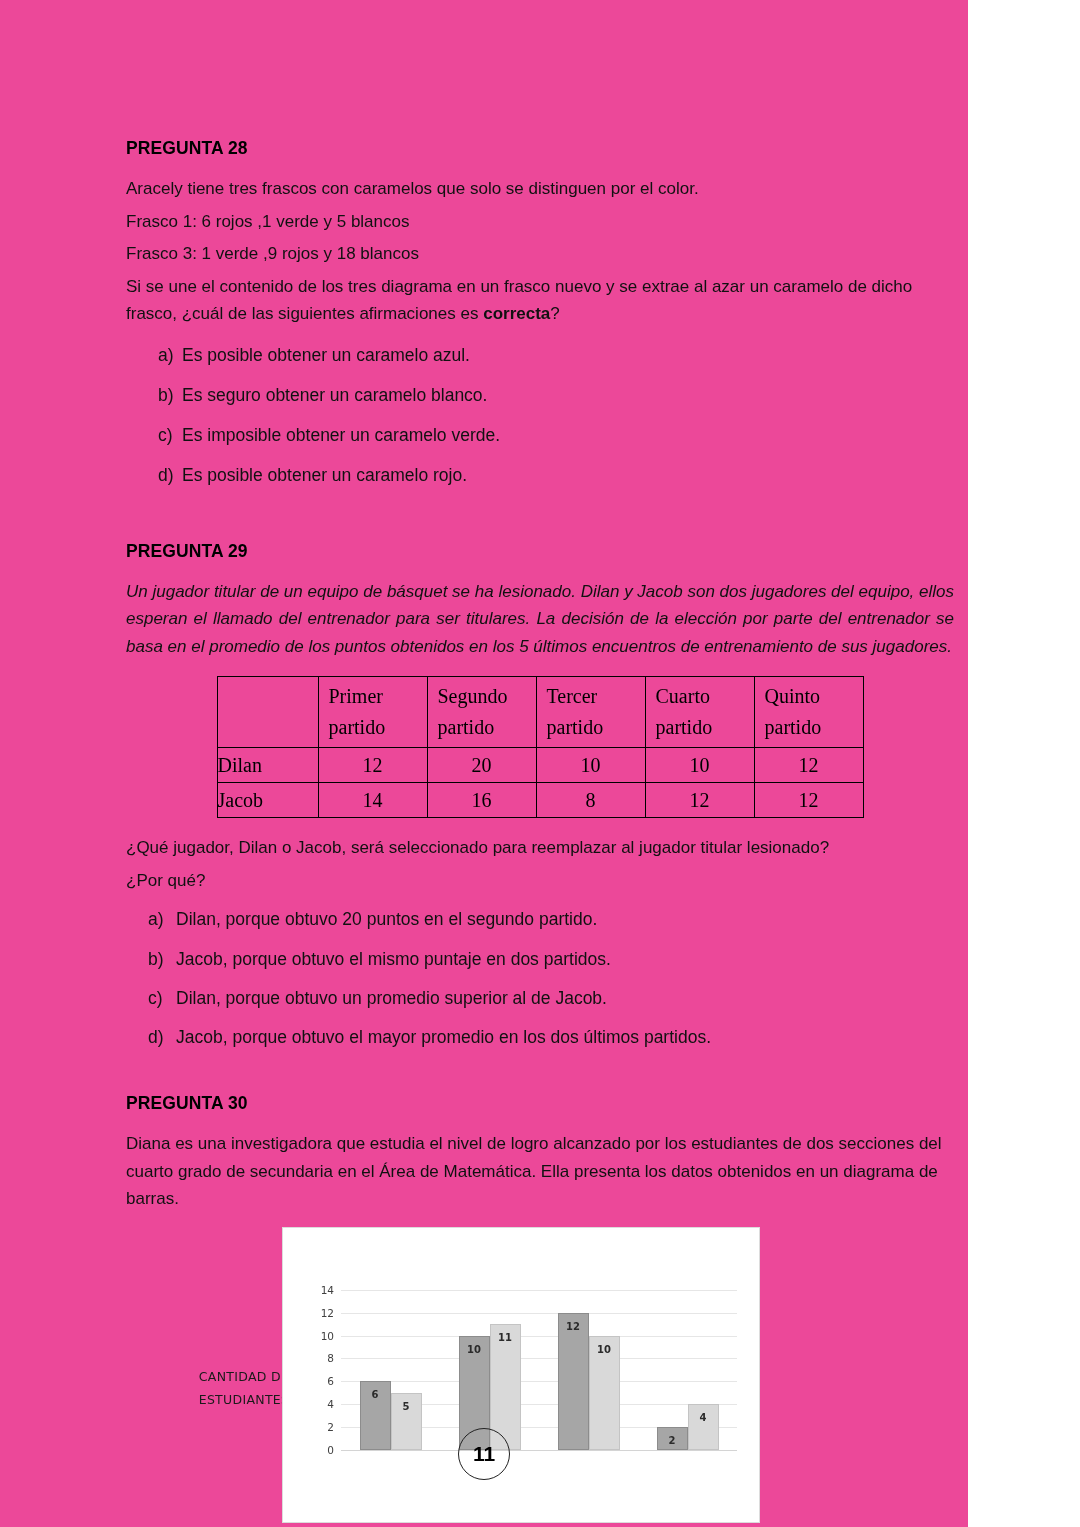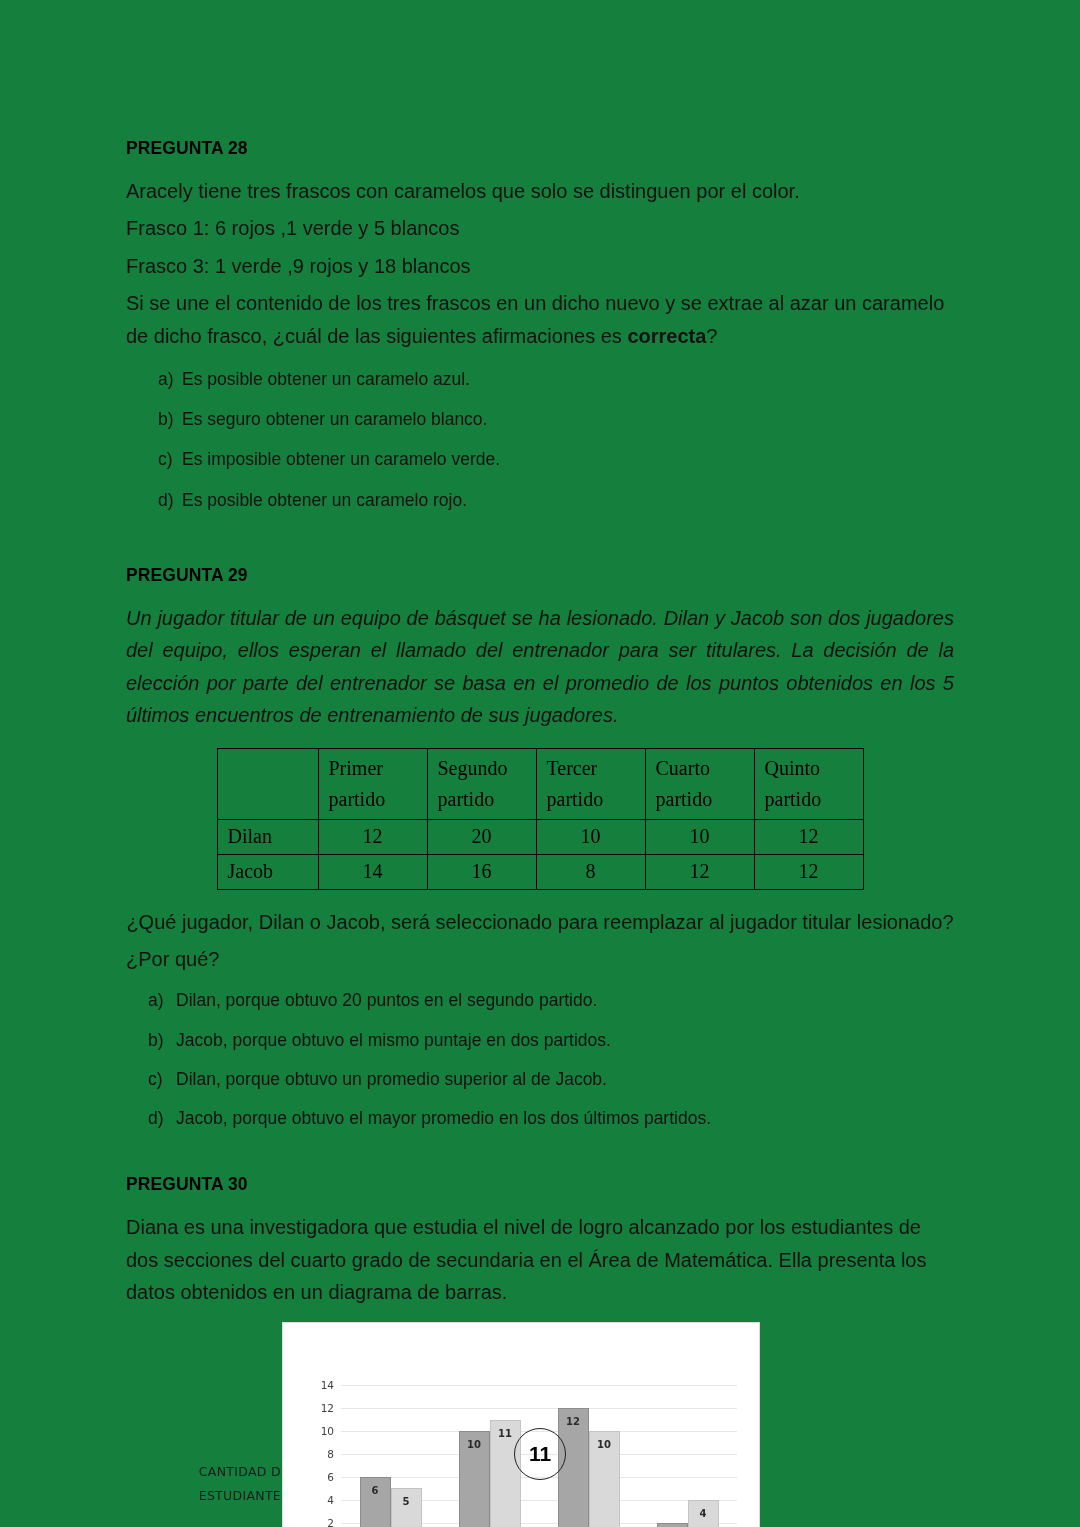--- a/index.html
+++ b/index.html
@@ -11,42 +11,42 @@
     width: 1080px;
     height: 1527px;
     position: relative;
     font-family: "Liberation Sans", sans-serif;
     color: #111111;
     overflow: hidden;
   }
   .page {
     position: absolute;
     left: 0; top: 0;
-    width: 1080px;
+    width: 968px;
     height: 1527px;
-    background: #15803d;
+    background: #ec4899;
   }
   .content {
     position: absolute;
     left: 126px;
     top: 138px;
     width: 828px;
   }
 
   
   .q-block { margin-bottom: 0; }
   .q-heading {
     font-size: 17.5px;
     font-weight: bold;
     letter-spacing: 0.1px;
     margin: 0 0 16px 0;
     color: #000;
   }
   .q-para {
-    font-size: 20px;
+    font-size: 17px;
     line-height: 1.62;
     margin: 0 0 5px 0;
     color: #111;
   }
   .q-para.justified {
     text-align: justify;
     text-justify: inter-word;
     margin-bottom: 0;
     font-style: italic;
   }
@@ -125,21 +125,21 @@
   table.scores thead th .w1 { display: block; }
   table.scores thead th .w2 { display: block; }
   table.scores tbody td {
     height: 30px;
     text-align: center;
     vertical-align: middle;
     padding: 2px 4px;
   }
   table.scores tbody td.name {
     text-align: left;
-    padding-left: 10px;
+    padding-left: 0;
   }
 
   
   .chart-row {
     position: relative;
     margin-top: 14px;
     height: 298px;
   }
   .ylabel-out {
     position: absolute;
@@ -253,21 +253,21 @@
 <body>
 
 <div class="page">
   <div class="content">
 
     <div class="q-block">
       <div class="q-heading">PREGUNTA 28</div>
       <p class="q-para">Aracely tiene tres frascos con caramelos que solo se distinguen por el color.</p>
       <p class="q-para">Frasco 1: 6 rojos ,1 verde y 5 blancos</p>
       <p class="q-para">Frasco 3: 1 verde ,9 rojos y 18 blancos</p>
-      <p class="q-para"><span>Si se une el contenido de los tres frascos en un dicho nuevo y se extrae al azar un caramelo de dicho frasco, ¿cuál de las siguientes afirmaciones es </span><b>correcta</b><span>?</span></p>
+      <p class="q-para"><span>Si se une el contenido de los tres diagrama en un frasco nuevo y se extrae al azar un caramelo de dicho frasco, ¿cuál de las siguientes afirmaciones es </span><b>correcta</b><span>?</span></p>
       <ul class="opts-28">
         <li><span class="olabel">a)</span><span>Es posible obtener un caramelo azul.</span></li>
         <li><span class="olabel">b)</span><span>Es seguro obtener un caramelo blanco.</span></li>
         <li><span class="olabel">c)</span><span>Es imposible obtener un caramelo verde.</span></li>
         <li><span class="olabel">d)</span><span>Es posible obtener un caramelo rojo.</span></li>
       </ul>
     </div>
 
     <div class="spacer-lg"></div>
 
@@ -316,21 +316,21 @@
               <td>14</td>
               <td>16</td>
               <td>8</td>
               <td>12</td>
               <td>12</td>
             </tr>
           </tbody>
         </table>
       </div>
 
-      <p class="q-para" style="margin-top:16px;text-align:center;">¿Qué jugador, Dilan o Jacob, será seleccionado para reemplazar al jugador titular lesionado?</p>
+      <p class="q-para" style="margin-top:16px;">¿Qué jugador, Dilan o Jacob, será seleccionado para reemplazar al jugador titular lesionado?</p>
       <p class="q-para">¿Por qué?</p>
 
       <ul class="opts-29">
         <li><span class="olabel">a)</span><span class="otext">Dilan, porque obtuvo 20 puntos en el segundo partido.</span></li>
         <li><span class="olabel">b)</span><span class="otext">Jacob, porque obtuvo el mismo puntaje en dos partidos.</span></li>
         <li><span class="olabel">c)</span><span class="otext">Dilan, porque obtuvo un promedio superior al de Jacob.</span></li>
         <li><span class="olabel">d)</span><span class="otext">Jacob, porque obtuvo el mayor promedio en los dos últimos partidos.</span></li>
       </ul>
     </div>
 

